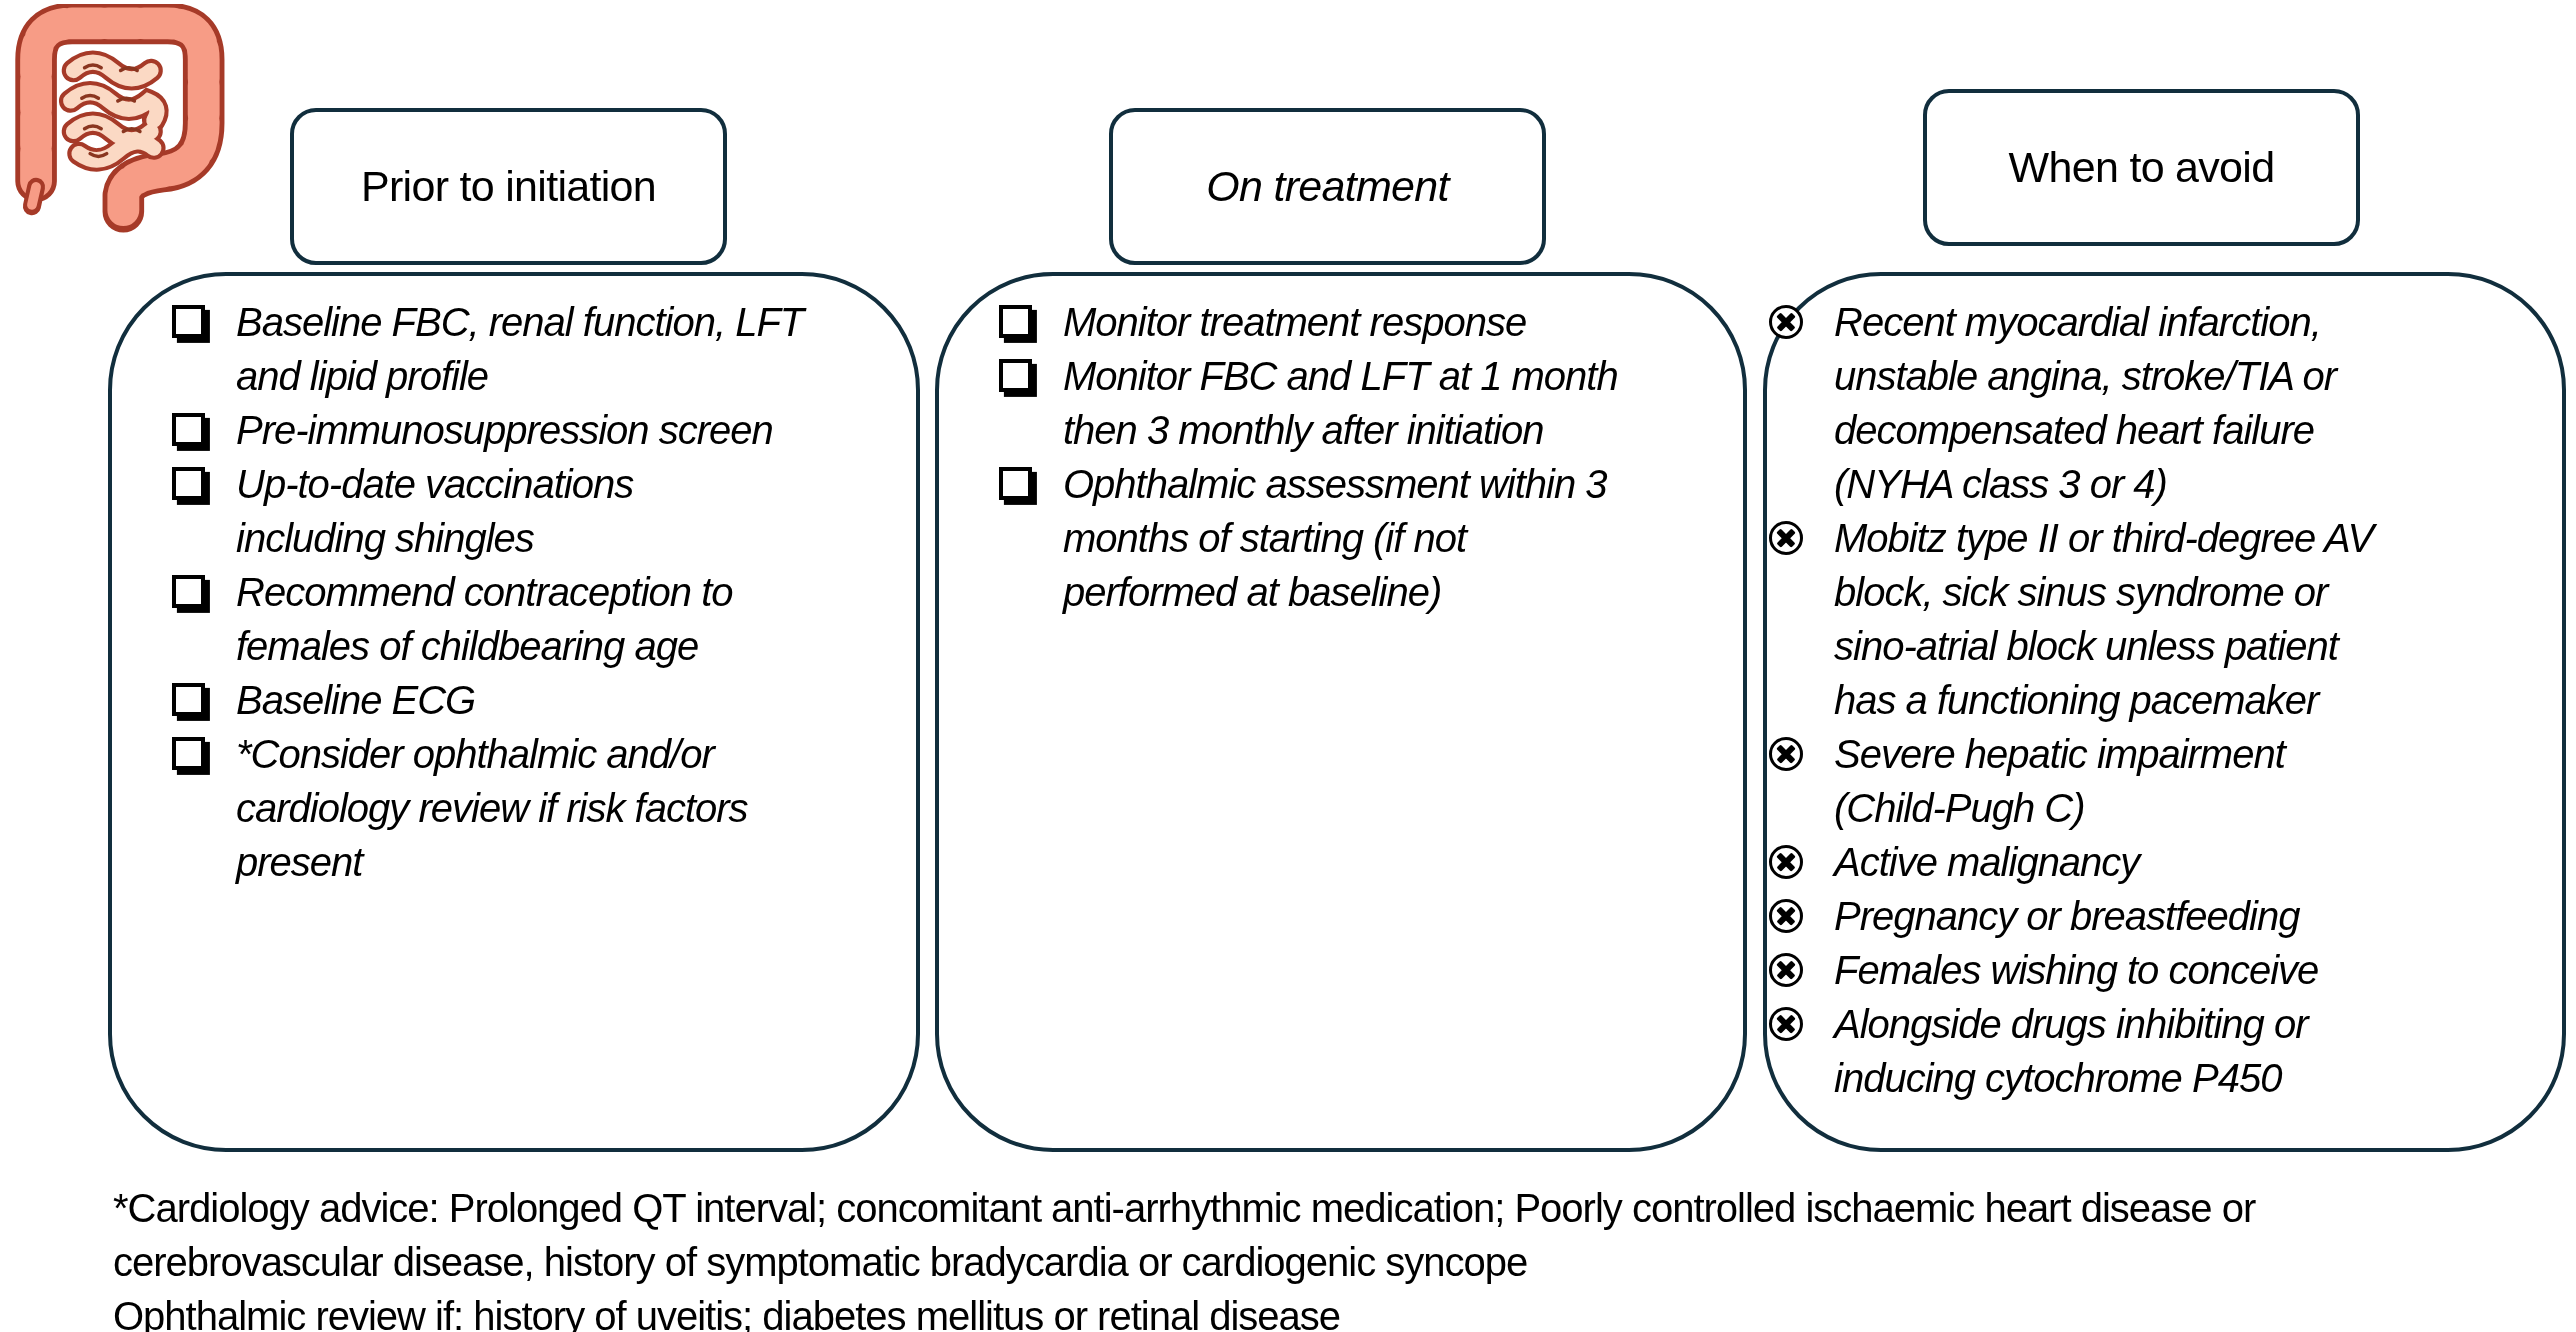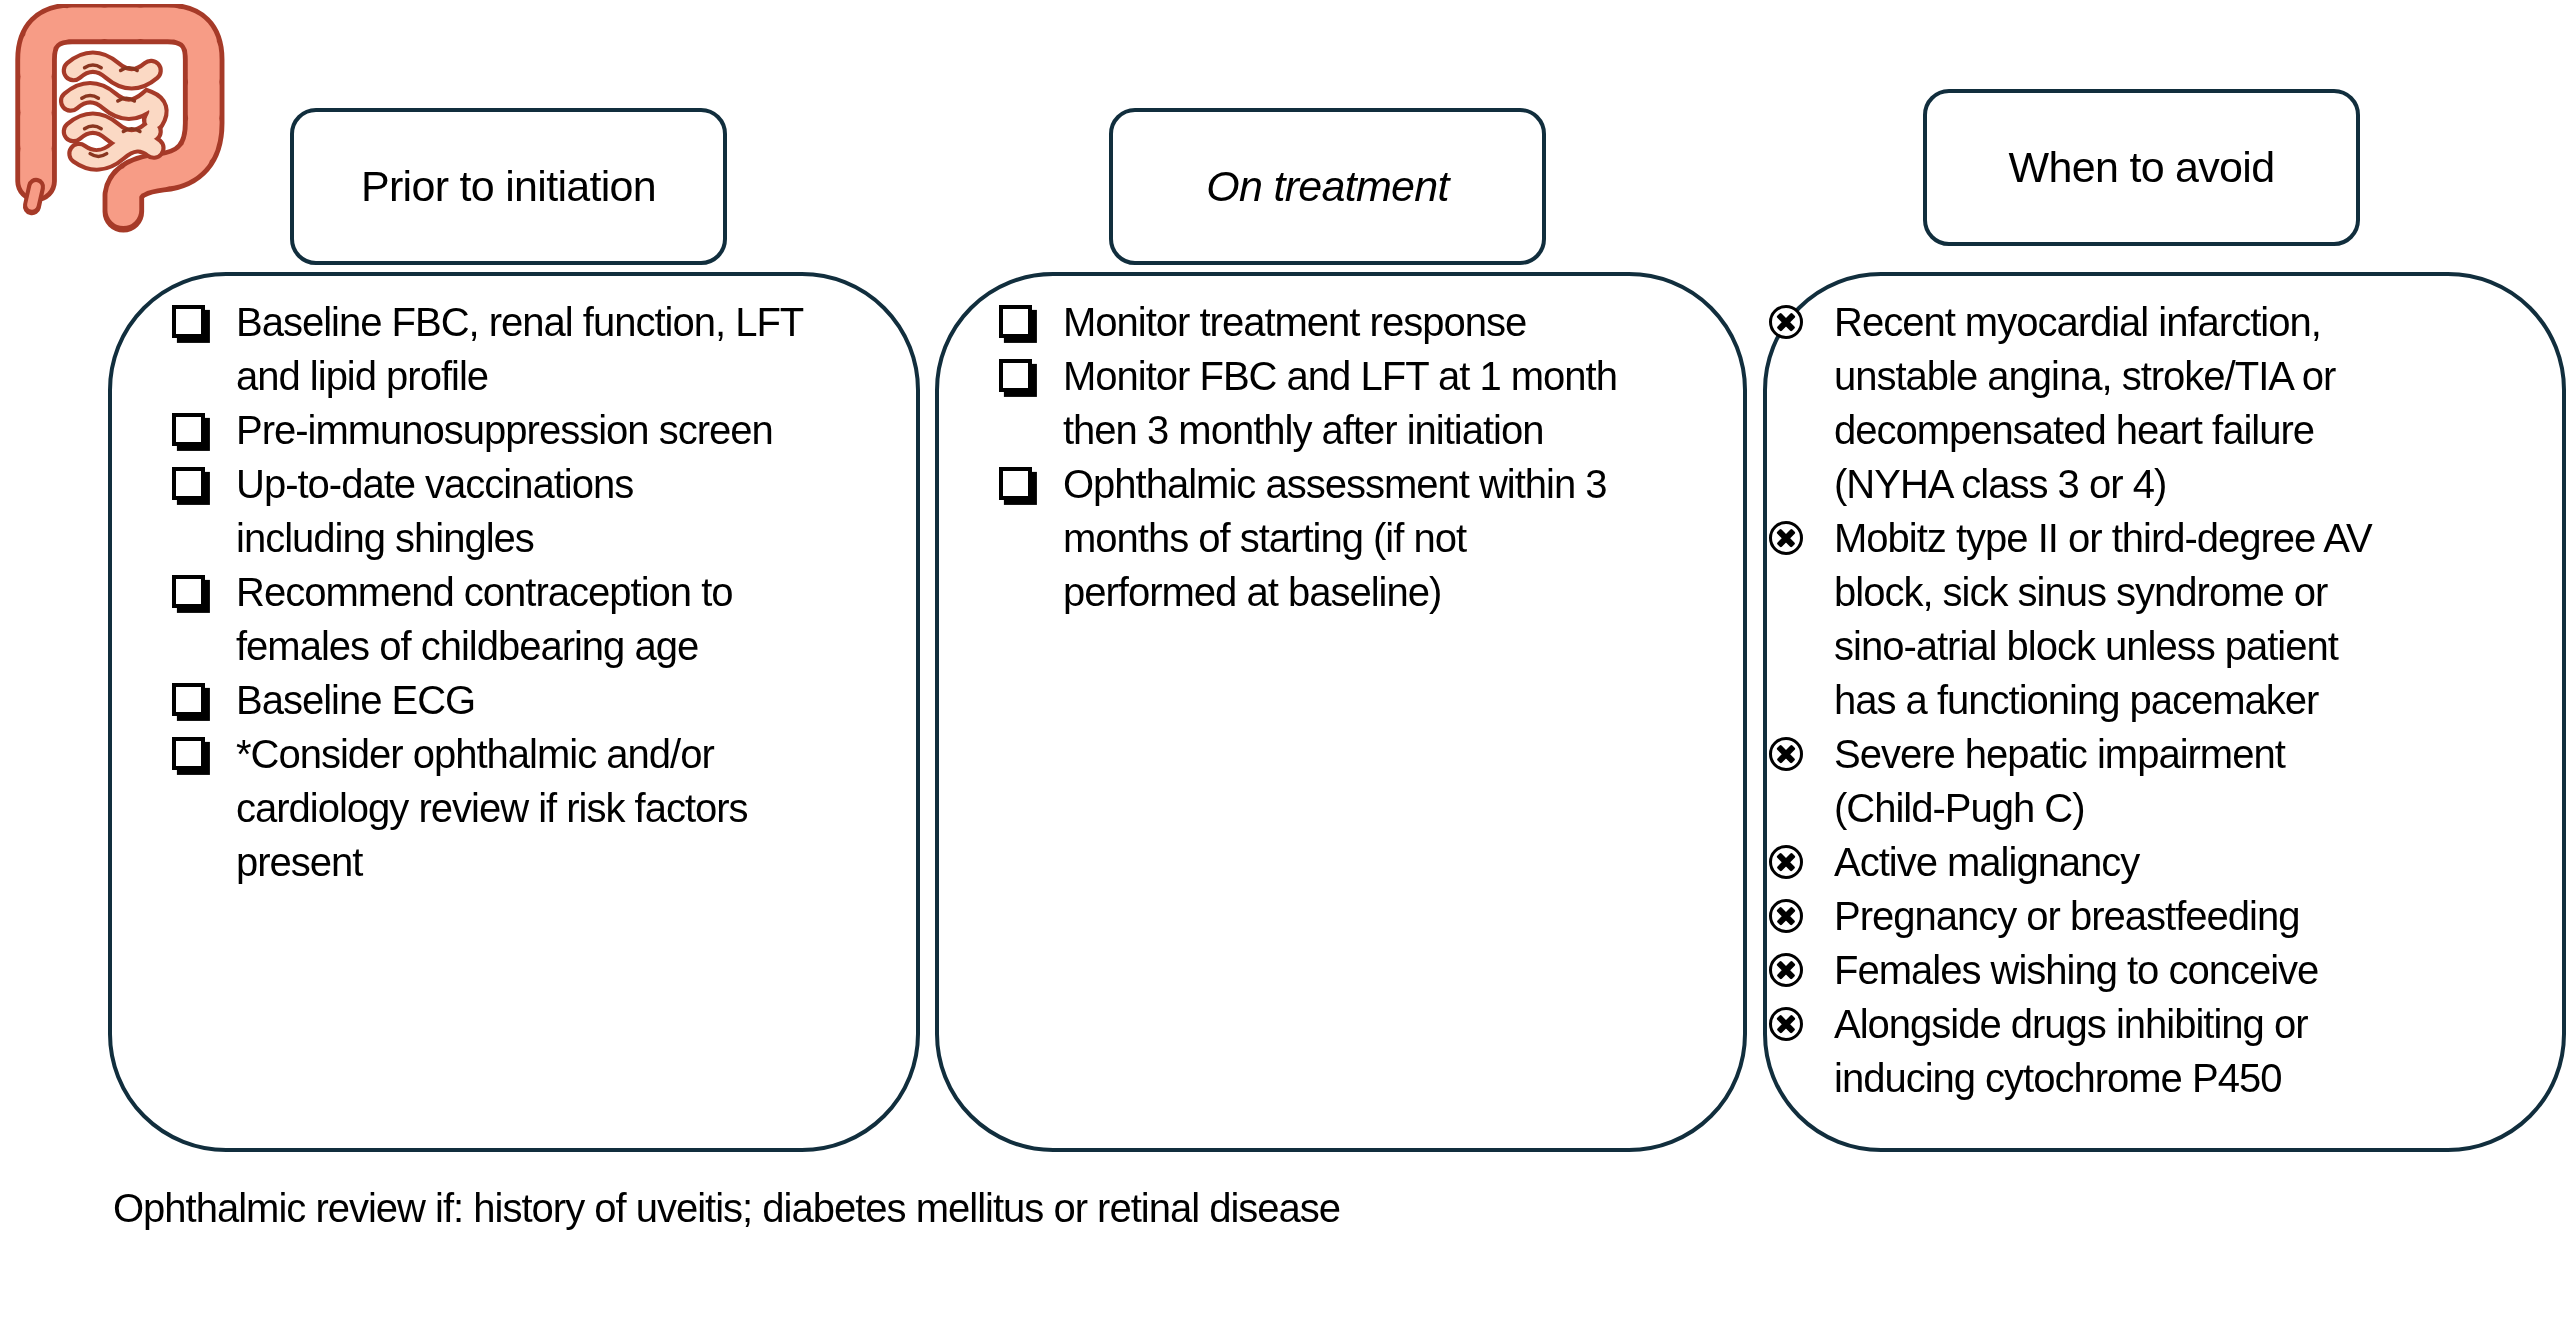--- a/index.html
+++ b/index.html
@@ -30,21 +30,21 @@
   #header-2{left:1109px;font-style:italic;}
   #header-3{left:1923px;top:89px;align-items:center;}
   
   ul.items{
     position:absolute;top:295px;margin:0;padding:0;list-style:none;
     font-size:40px;line-height:54px;letter-spacing:-1px;z-index:3;
   }
   #list-1{left:108px;width:812px;}
   #list-2{left:935px;width:812px;}
   #list-3{left:1763px;width:805px;}
-  ul.items li{position:relative;white-space:pre-line;}
+  ul.items li{position:relative;white-space:pre-line;font-style:italic;}
   #list-1 li,#list-2 li{padding-left:128px;}
   #list-3 li{padding-left:71px;}
   
   .cb{
     position:absolute;left:64px;top:10.4px;width:25px;height:25px;
     border:4.2px solid #000;background:#fff;box-shadow:4.9px 4.9px 0 0 #000;
   }
   
   .cx{
     position:absolute;left:5.6px;top:9.7px;width:28px;height:28px;
@@ -149,17 +149,19 @@
     <li><span class="cx"></span><span>Severe hepatic impairment
 (Child-Pugh C)</span></li>
     <li><span class="cx"></span><span>Active malignancy</span></li>
     <li><span class="cx"></span><span>Pregnancy or breastfeeding</span></li>
     <li><span class="cx"></span><span>Females wishing to conceive</span></li>
     <li><span class="cx"></span><span>Alongside drugs inhibiting or
 inducing cytochrome P450</span></li>
   </ul>
 
   <div id="footnotes">
+    <p>*Cardiology advice: Prolonged QT interval; concomitant anti-arrhythmic medication; Poorly controlled ischaemic heart disease or
+cerebrovascular disease, history of symptomatic bradycardia or cardiogenic syncope</p>
     <p>Ophthalmic review if: history of uveitis; diabetes mellitus or retinal disease</p>
   </div>
 
 </div>
 
 
 </body></html>

